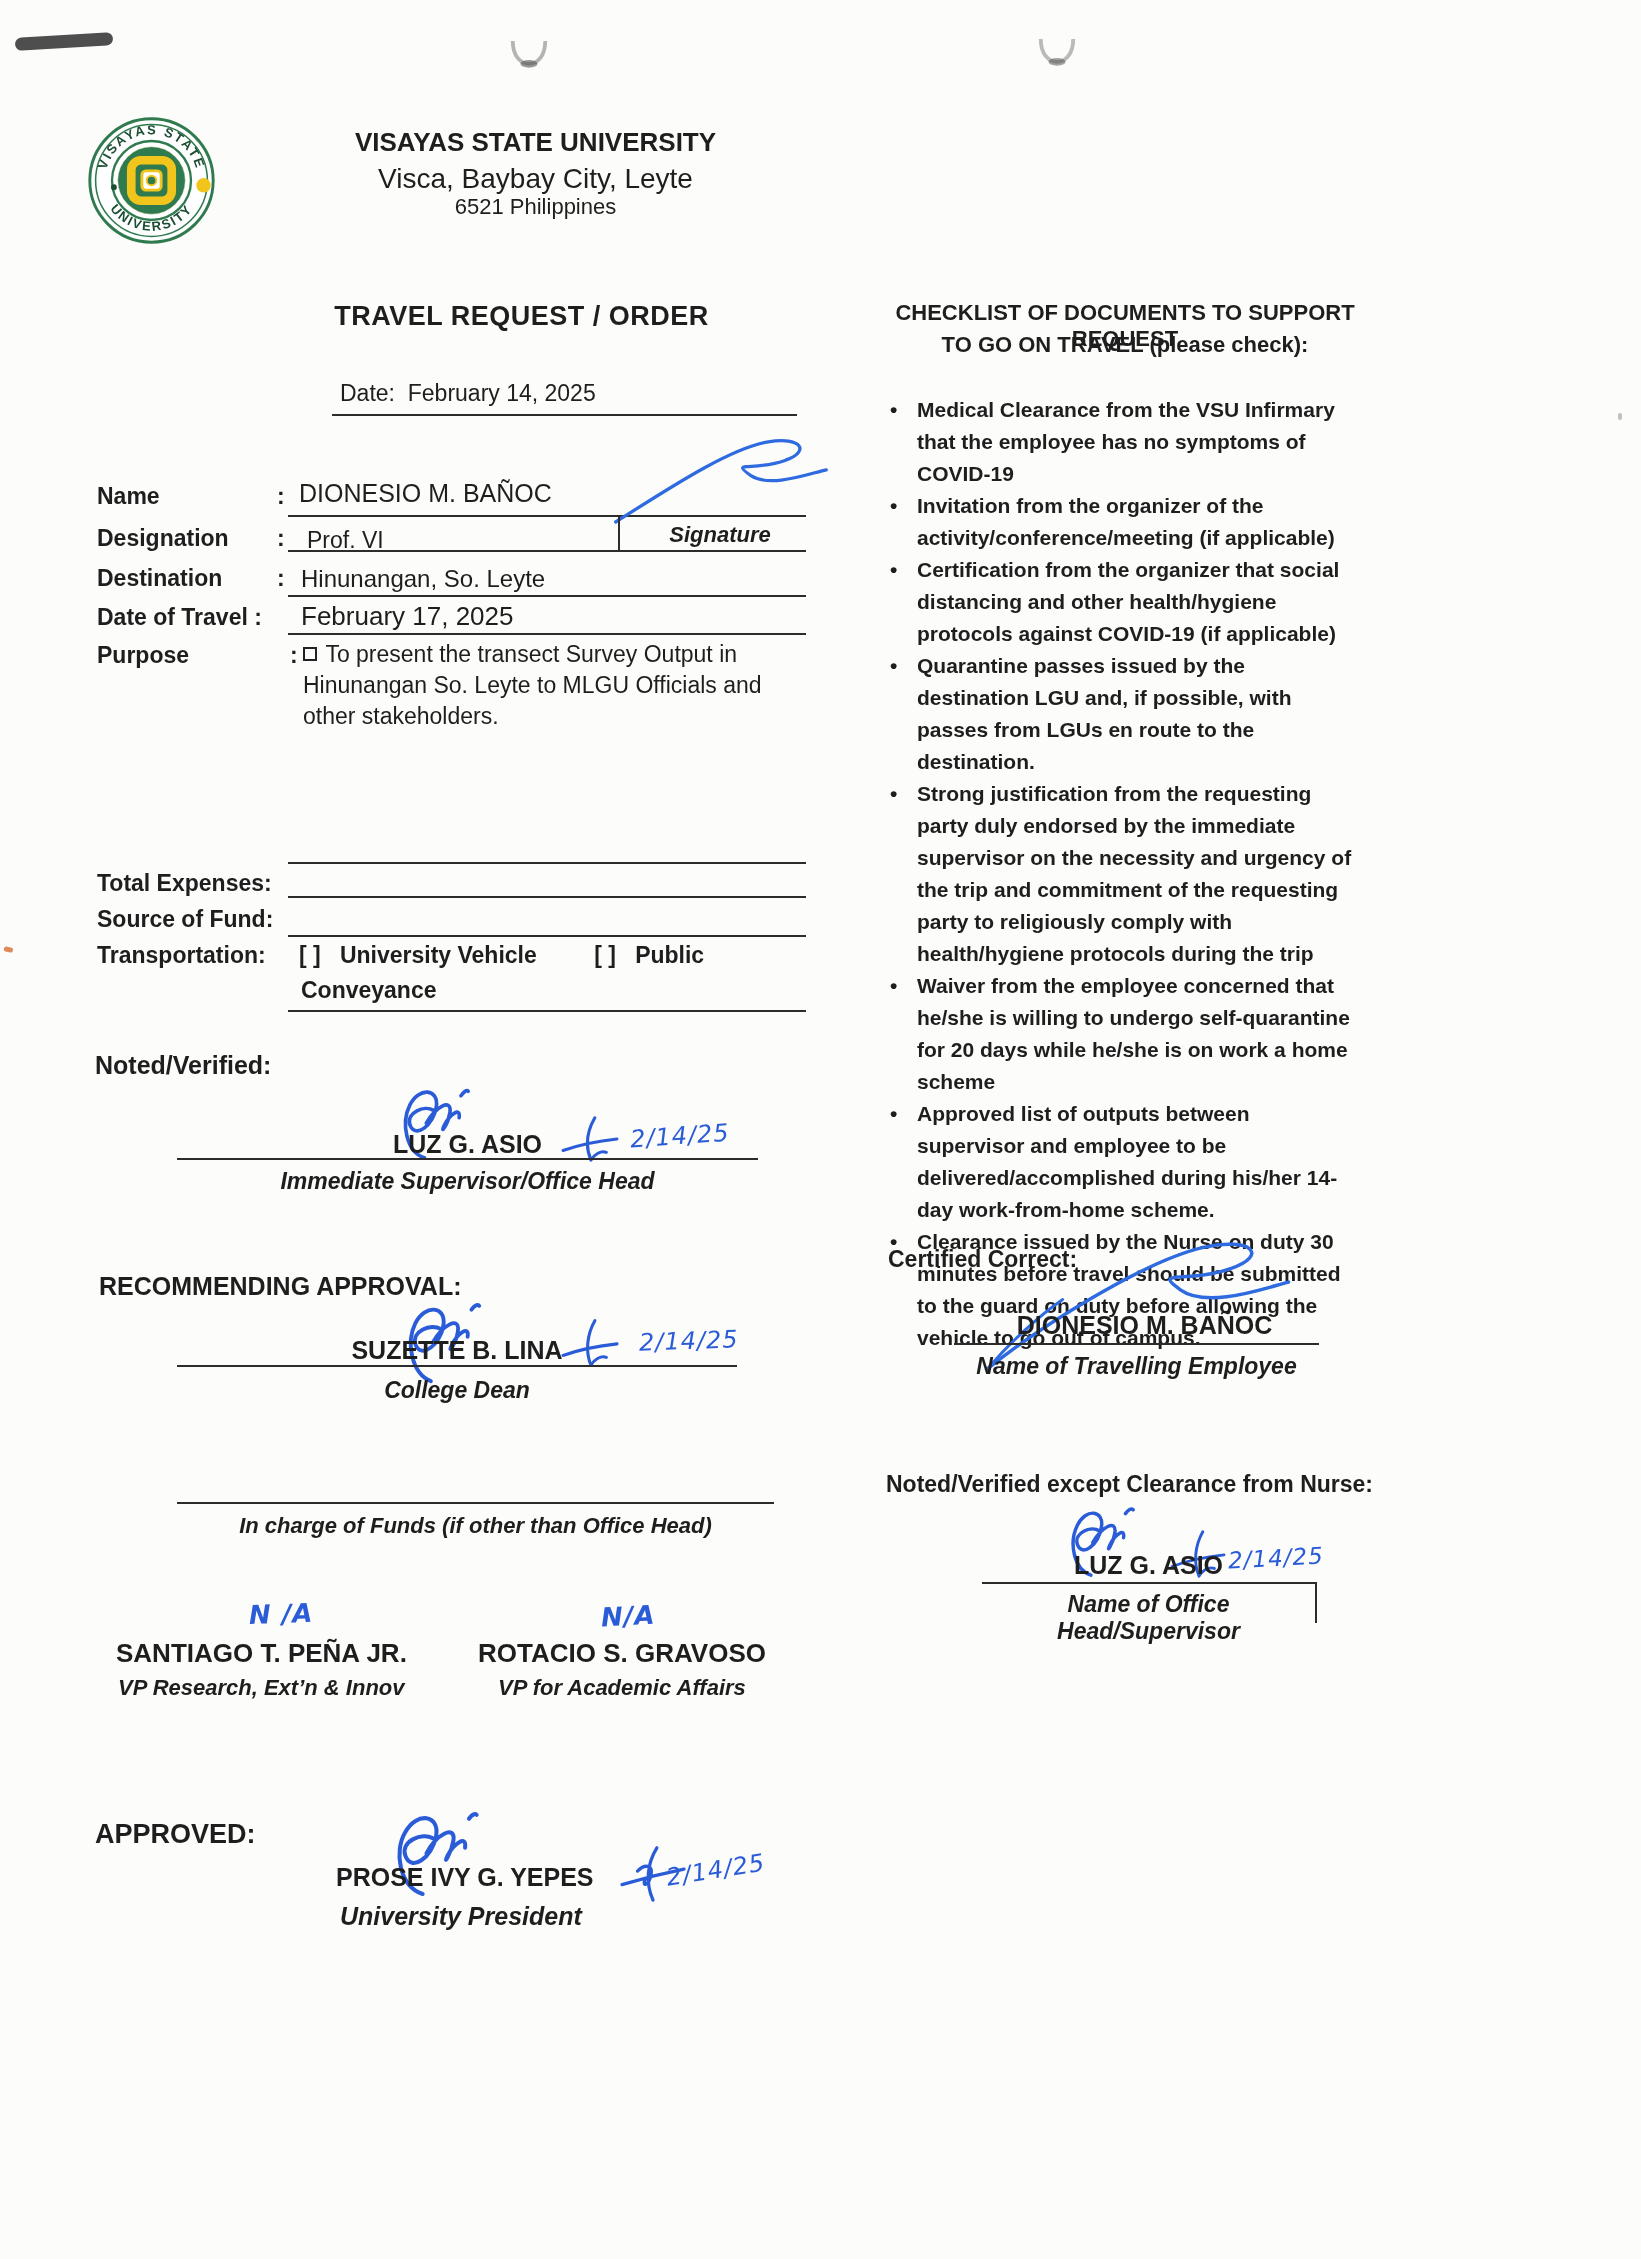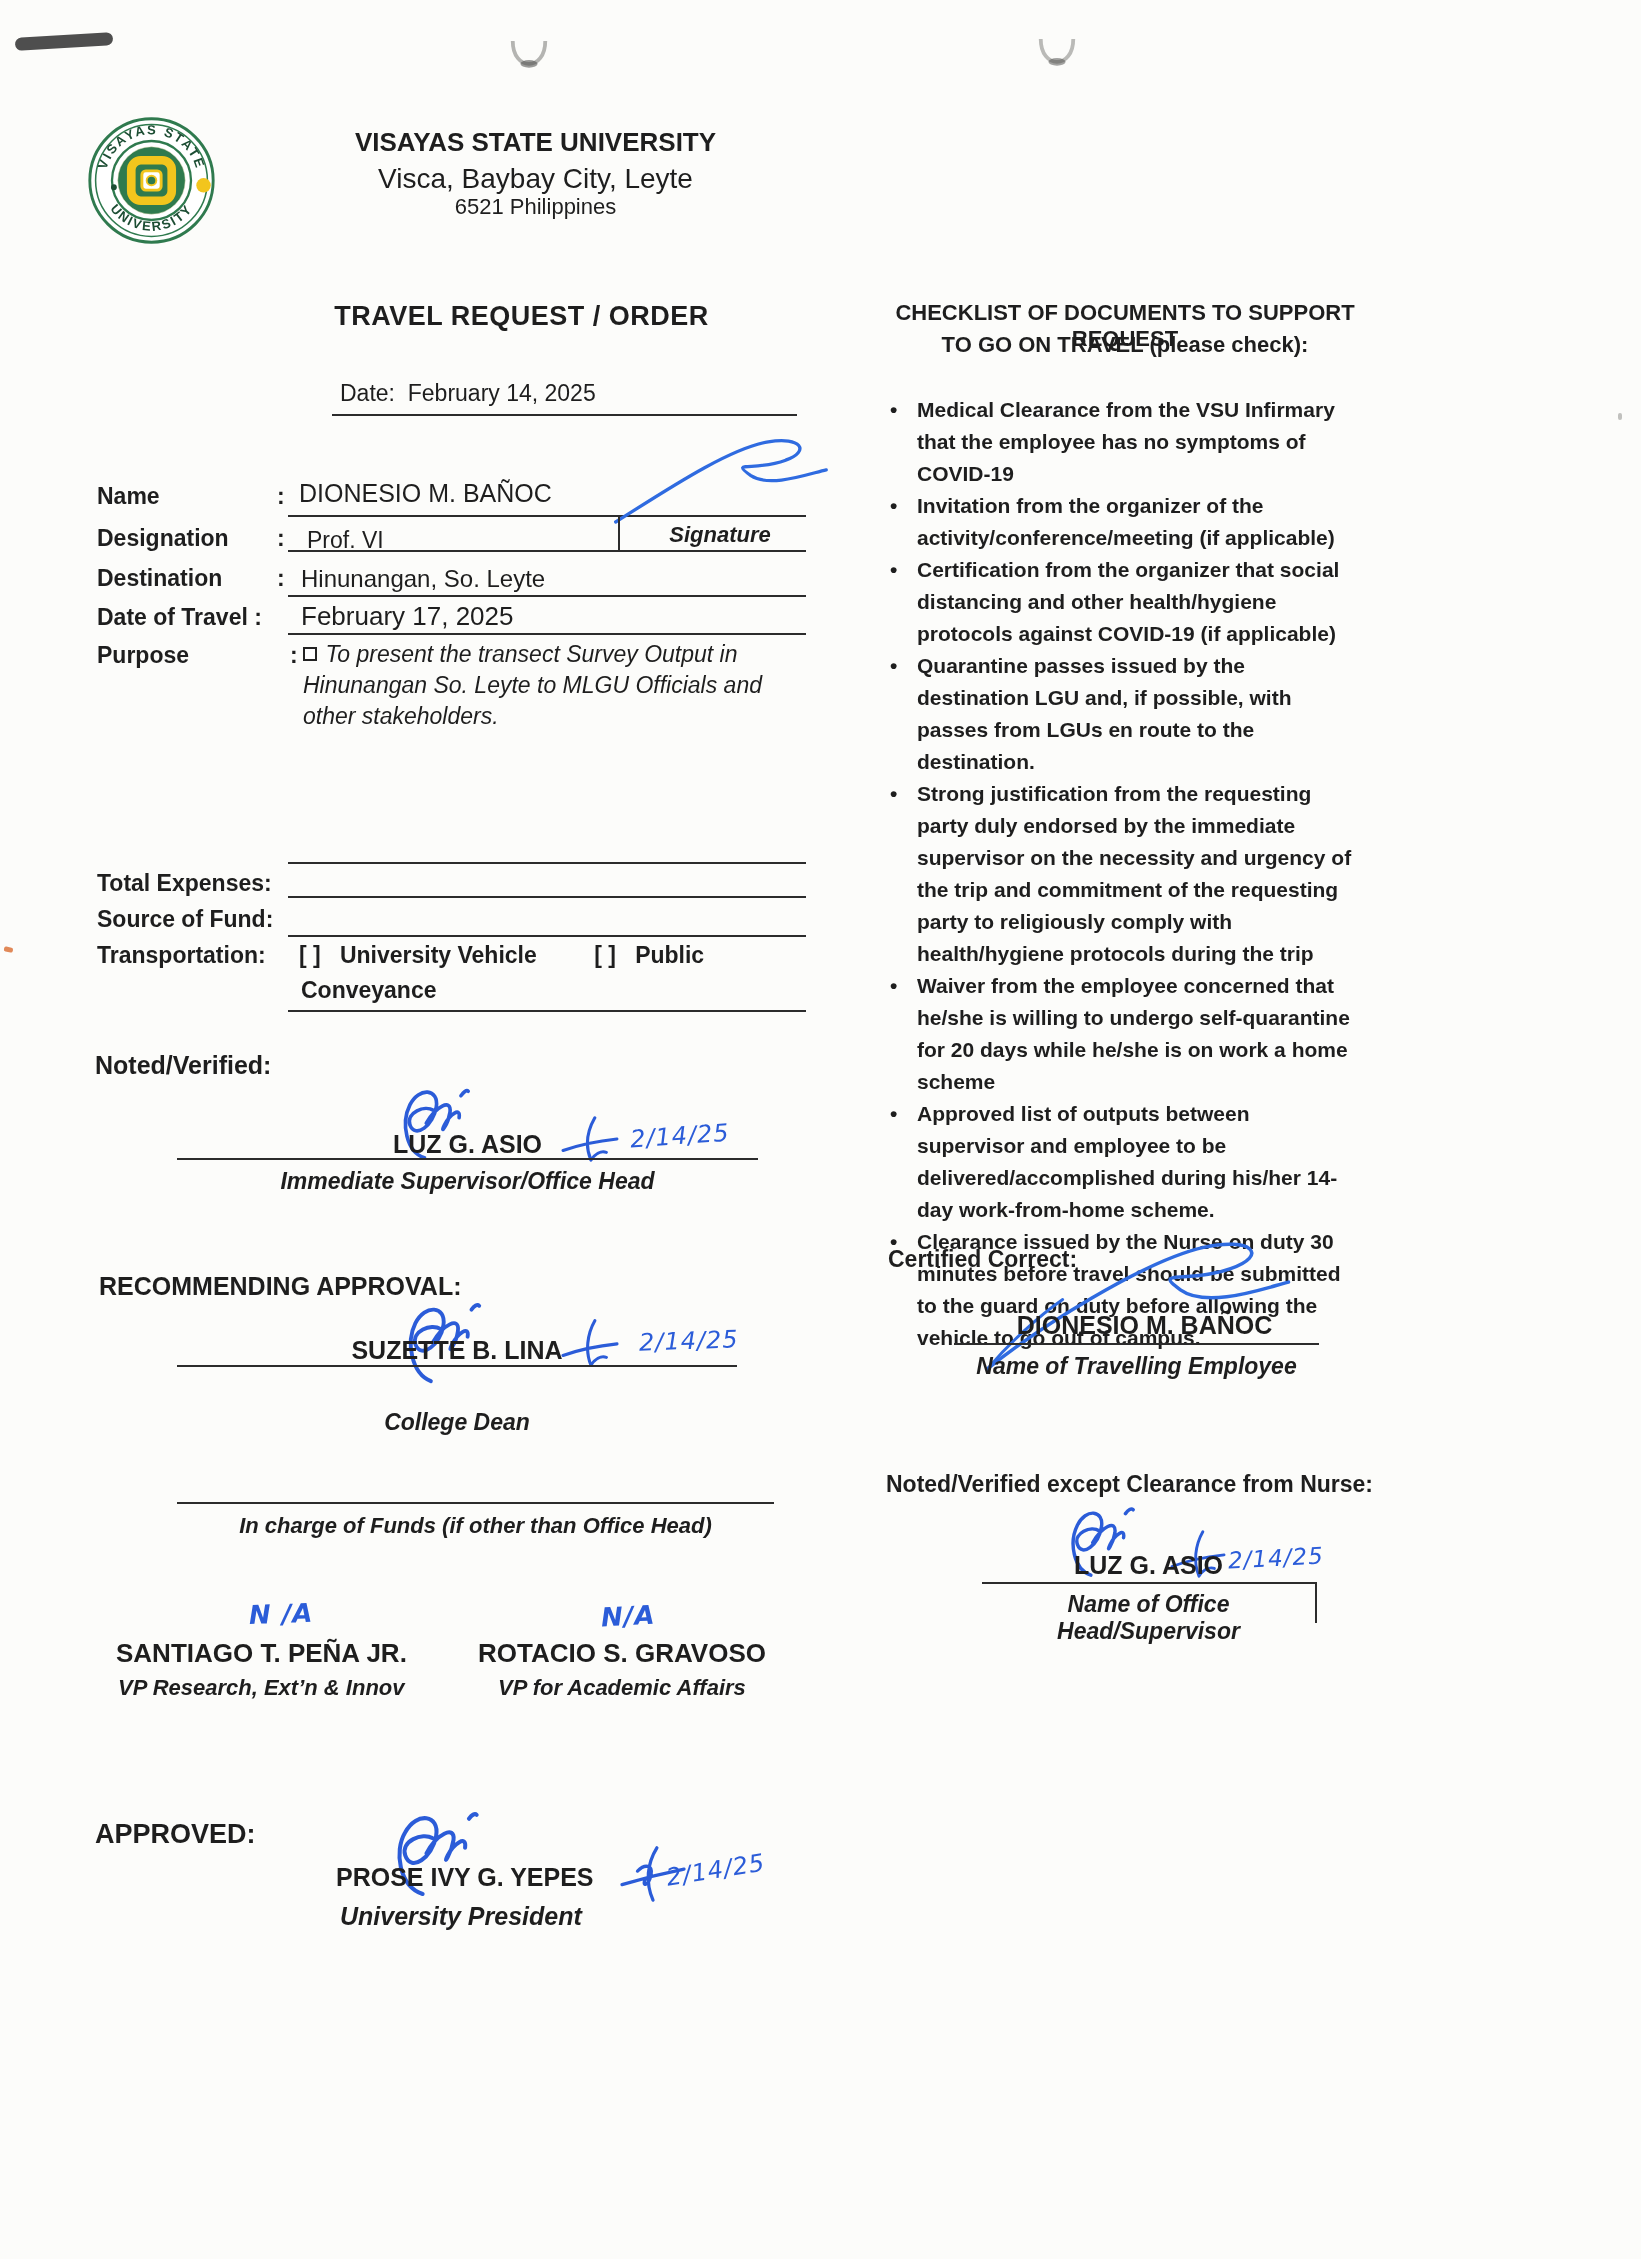--- a/index.html
+++ b/index.html
@@ -10,21 +10,21 @@
   }
   .abs{position:absolute;}
   .b{font-weight:bold;}
   .bi{font-weight:bold;font-style:italic;}
   .ctr{text-align:center;}
   .pre{white-space:pre-wrap;}
   .ink{color:#2b5cd8;}
   .rule{position:absolute;background:#2c2c2c;height:1.9px;}
   .vrule{position:absolute;background:#2c2c2c;width:1.9px;}
   .hand{font-family:"DejaVu Sans", sans-serif;font-style:italic;letter-spacing:1px;}
-  .p-item{margin:0 0 0 0;font-style:italic;}
+  .p-item{margin:0 0 0 0;}
   .sq-bullet{
     display:inline-block;width:9.7px;height:9.7px;border:2.9px solid #222;
     background:#fff;margin-right:8.7px;vertical-align:1px;
   }
   ul.chk{list-style:none;margin:0;padding:0;}
   ul.chk li{position:relative;padding-left:29px;margin:0;}
   ul.chk .bl{position:absolute;left:1.9px;top:0;}
   svg{display:block;}
 </style>
 </head>
@@ -133,21 +133,21 @@
   <div class="abs b" style="left:99px;top:1272px;font-size:25px;">RECOMMENDING APPROVAL:</div>
   <svg class="abs" style="left:398px;top:1298px;" width="87" height="89" viewBox="0 0 90 92">
     <path d="M34,86 C14,78 8,46 18,26 C28,6 50,8 47,28 C44,48 24,64 18,48 C14,34 34,26 44,32 M36,46 C46,28 64,18 62,34 C60,48 50,60 56,48 C62,36 74,28 72,40 M76,12 C79,8 82,6 84,8" fill="none" stroke="#2b5cd8" stroke-width="4" stroke-linecap="round"></path>
   </svg>
   <svg class="abs" style="left:558px;top:1313px;" width="64" height="54" viewBox="0 0 66 56">
     <path d="M5,44 C22,38 42,34 61,32 M38,8 C30,22 28,40 34,54 M34,54 C38,48 44,44 50,46" fill="none" stroke="#2b5cd8" stroke-width="3.2" stroke-linecap="round"></path>
   </svg>
   <div class="abs ink hand" style="left:639px;top:1327px;font-size:24px;transform:rotate(-2deg);">2/14/25</div>
   <div class="abs b ctr" style="left:177px;top:1336px;width:560px;font-size:25px;">SUZETTE B. LINA</div>
   <div class="rule" style="left:177px;top:1365px;width:560px;"></div>
-  <div class="abs bi ctr" style="left:177px;top:1377px;width:560px;font-size:23px;margin-top:32px;">College Dean</div>
+  <div class="abs bi ctr" style="left:177px;top:1377px;width:560px;font-size:23px;">College Dean</div>
 
   <div class="rule" style="left:177px;top:1502px;width:597px;"></div>
   <div class="abs bi ctr" style="left:177px;top:1513px;width:597px;font-size:22px;">In charge of Funds (if other than Office Head)</div>
 
   <div class="abs ink bi hand" style="left:249px;top:1599px;font-size:26px;transform:rotate(-2deg);">N /A</div>
   <div class="abs b" style="left:116px;top:1638px;font-size:26px;">SANTIAGO T. PEÑA JR.</div>
   <div class="abs bi" style="left:118px;top:1675px;font-size:22px;">VP Research, Ext’n &amp; Innov</div>
 
   <div class="abs ink bi hand" style="left:601px;top:1601px;font-size:26px;transform:rotate(-3deg);">N/A</div>
   <div class="abs b" style="left:478px;top:1638px;font-size:26px;">ROTACIO S. GRAVOSO</div>

